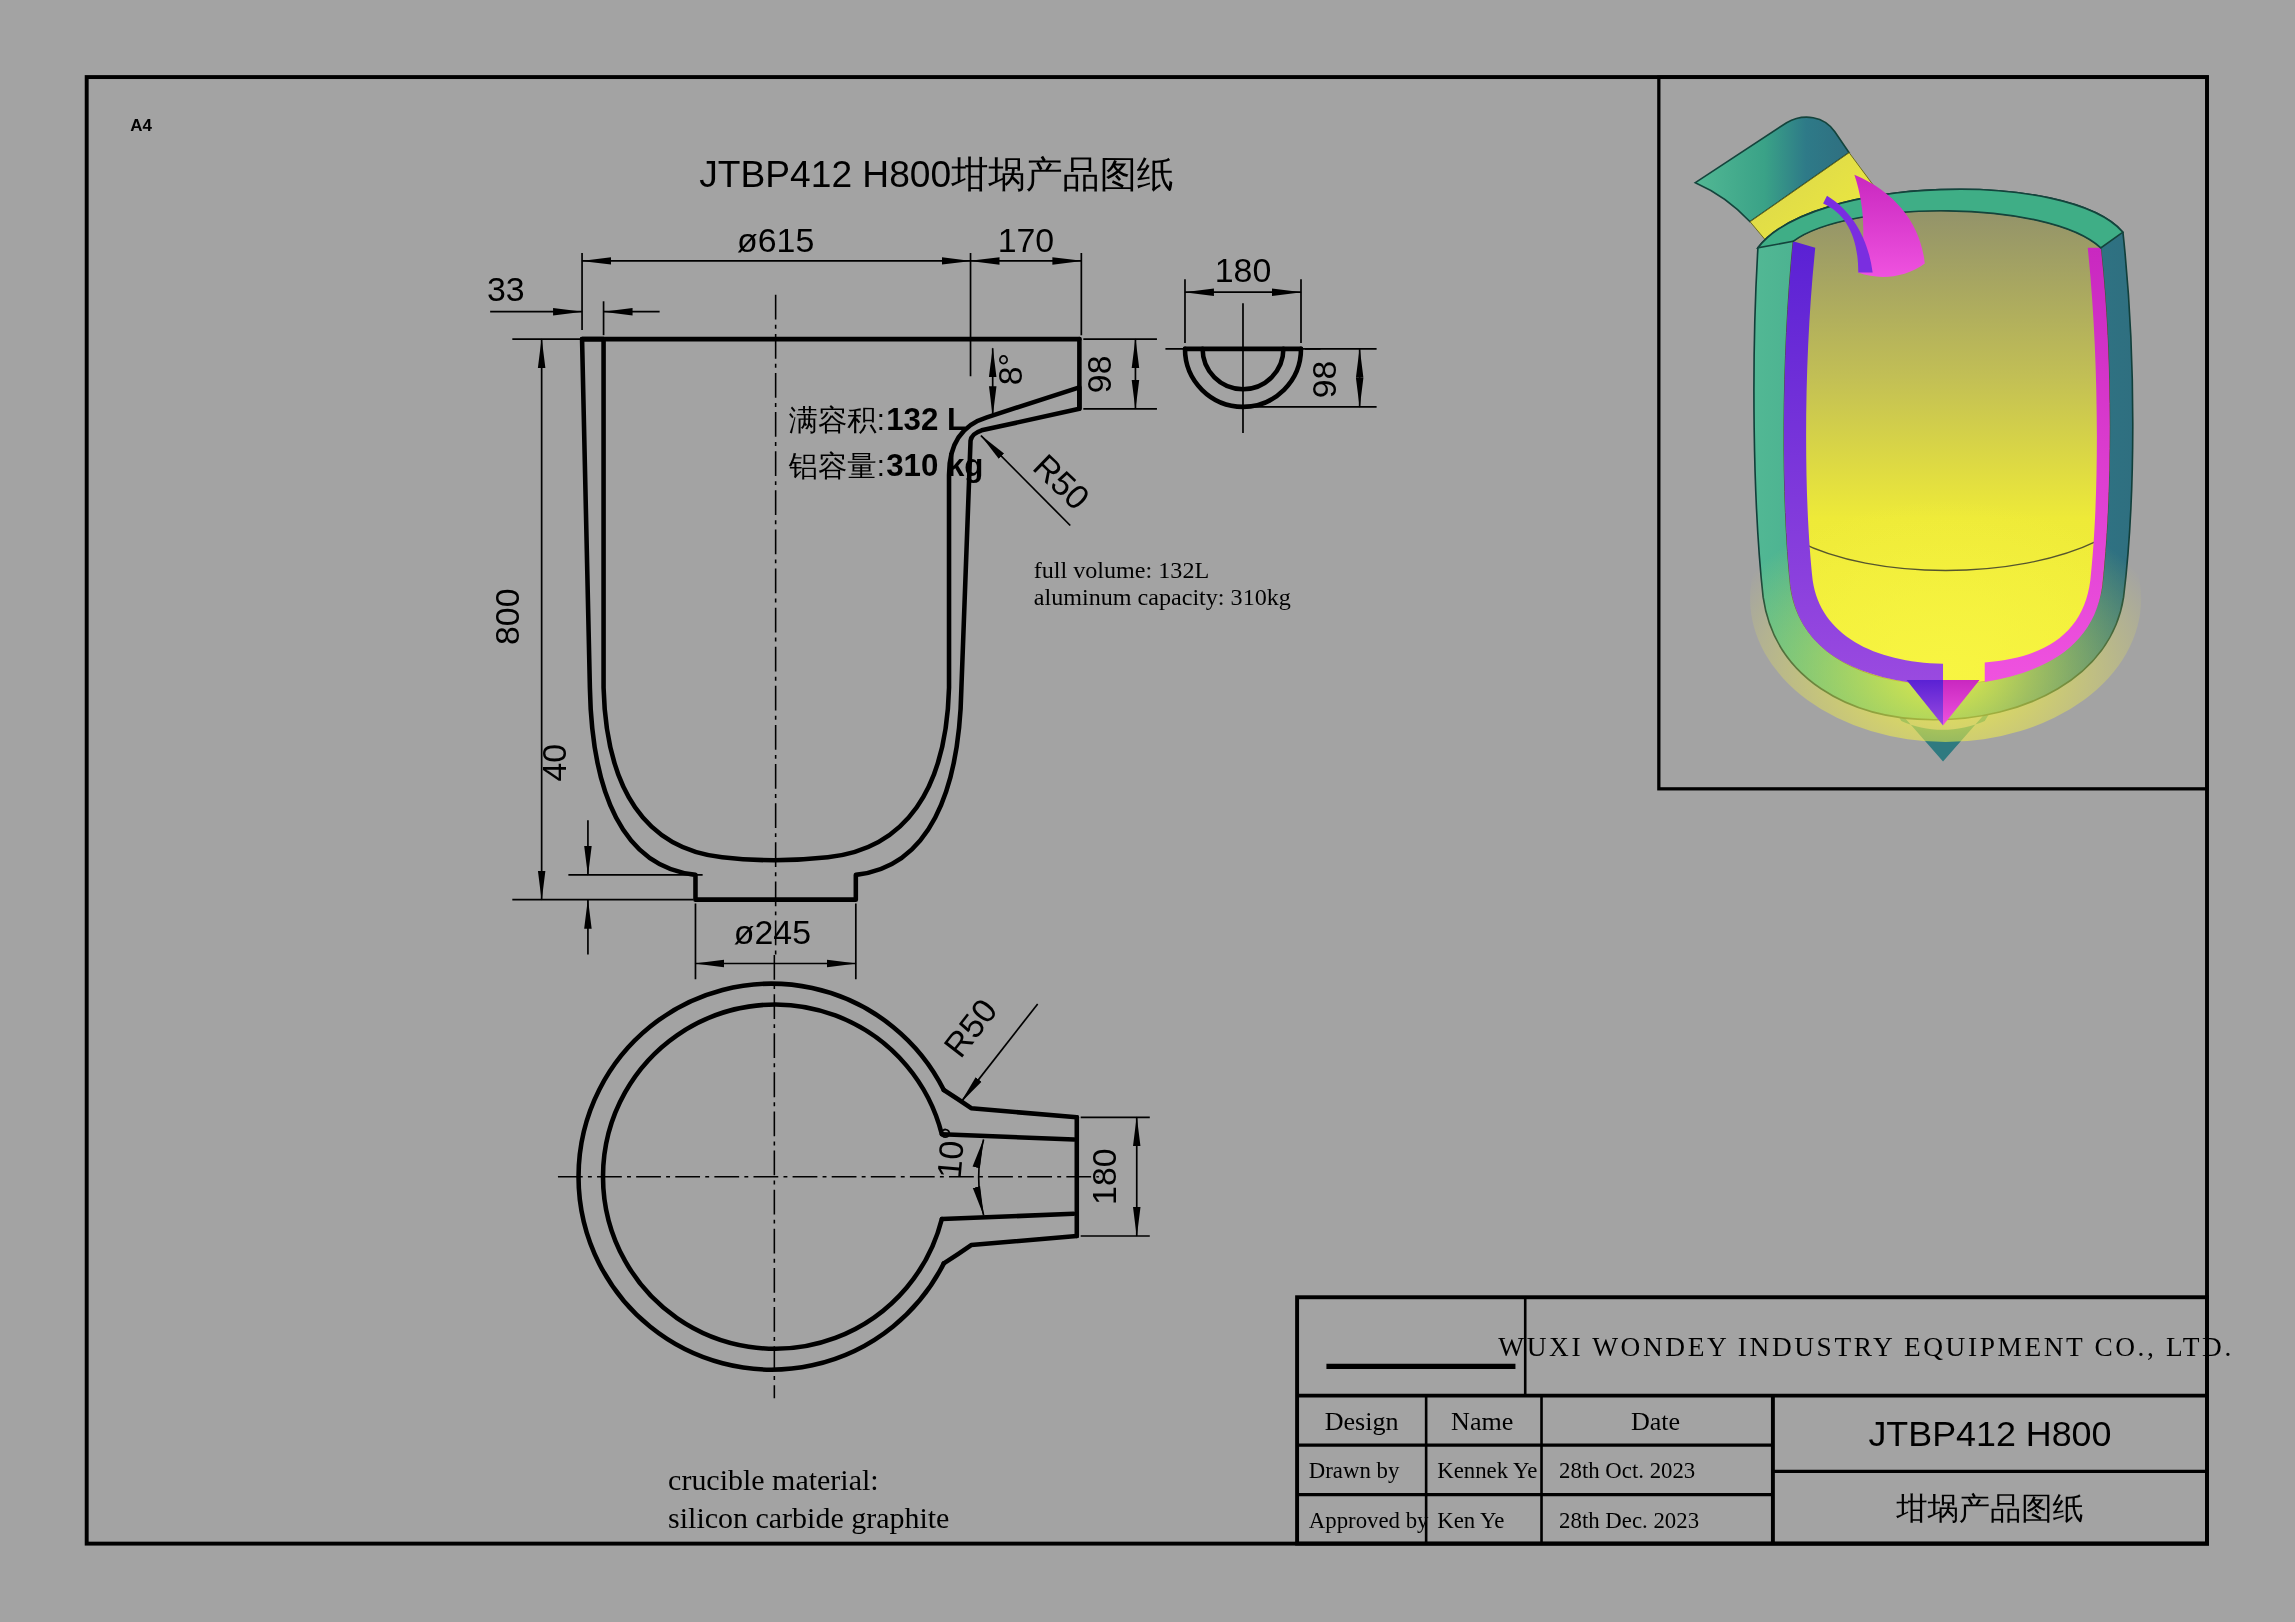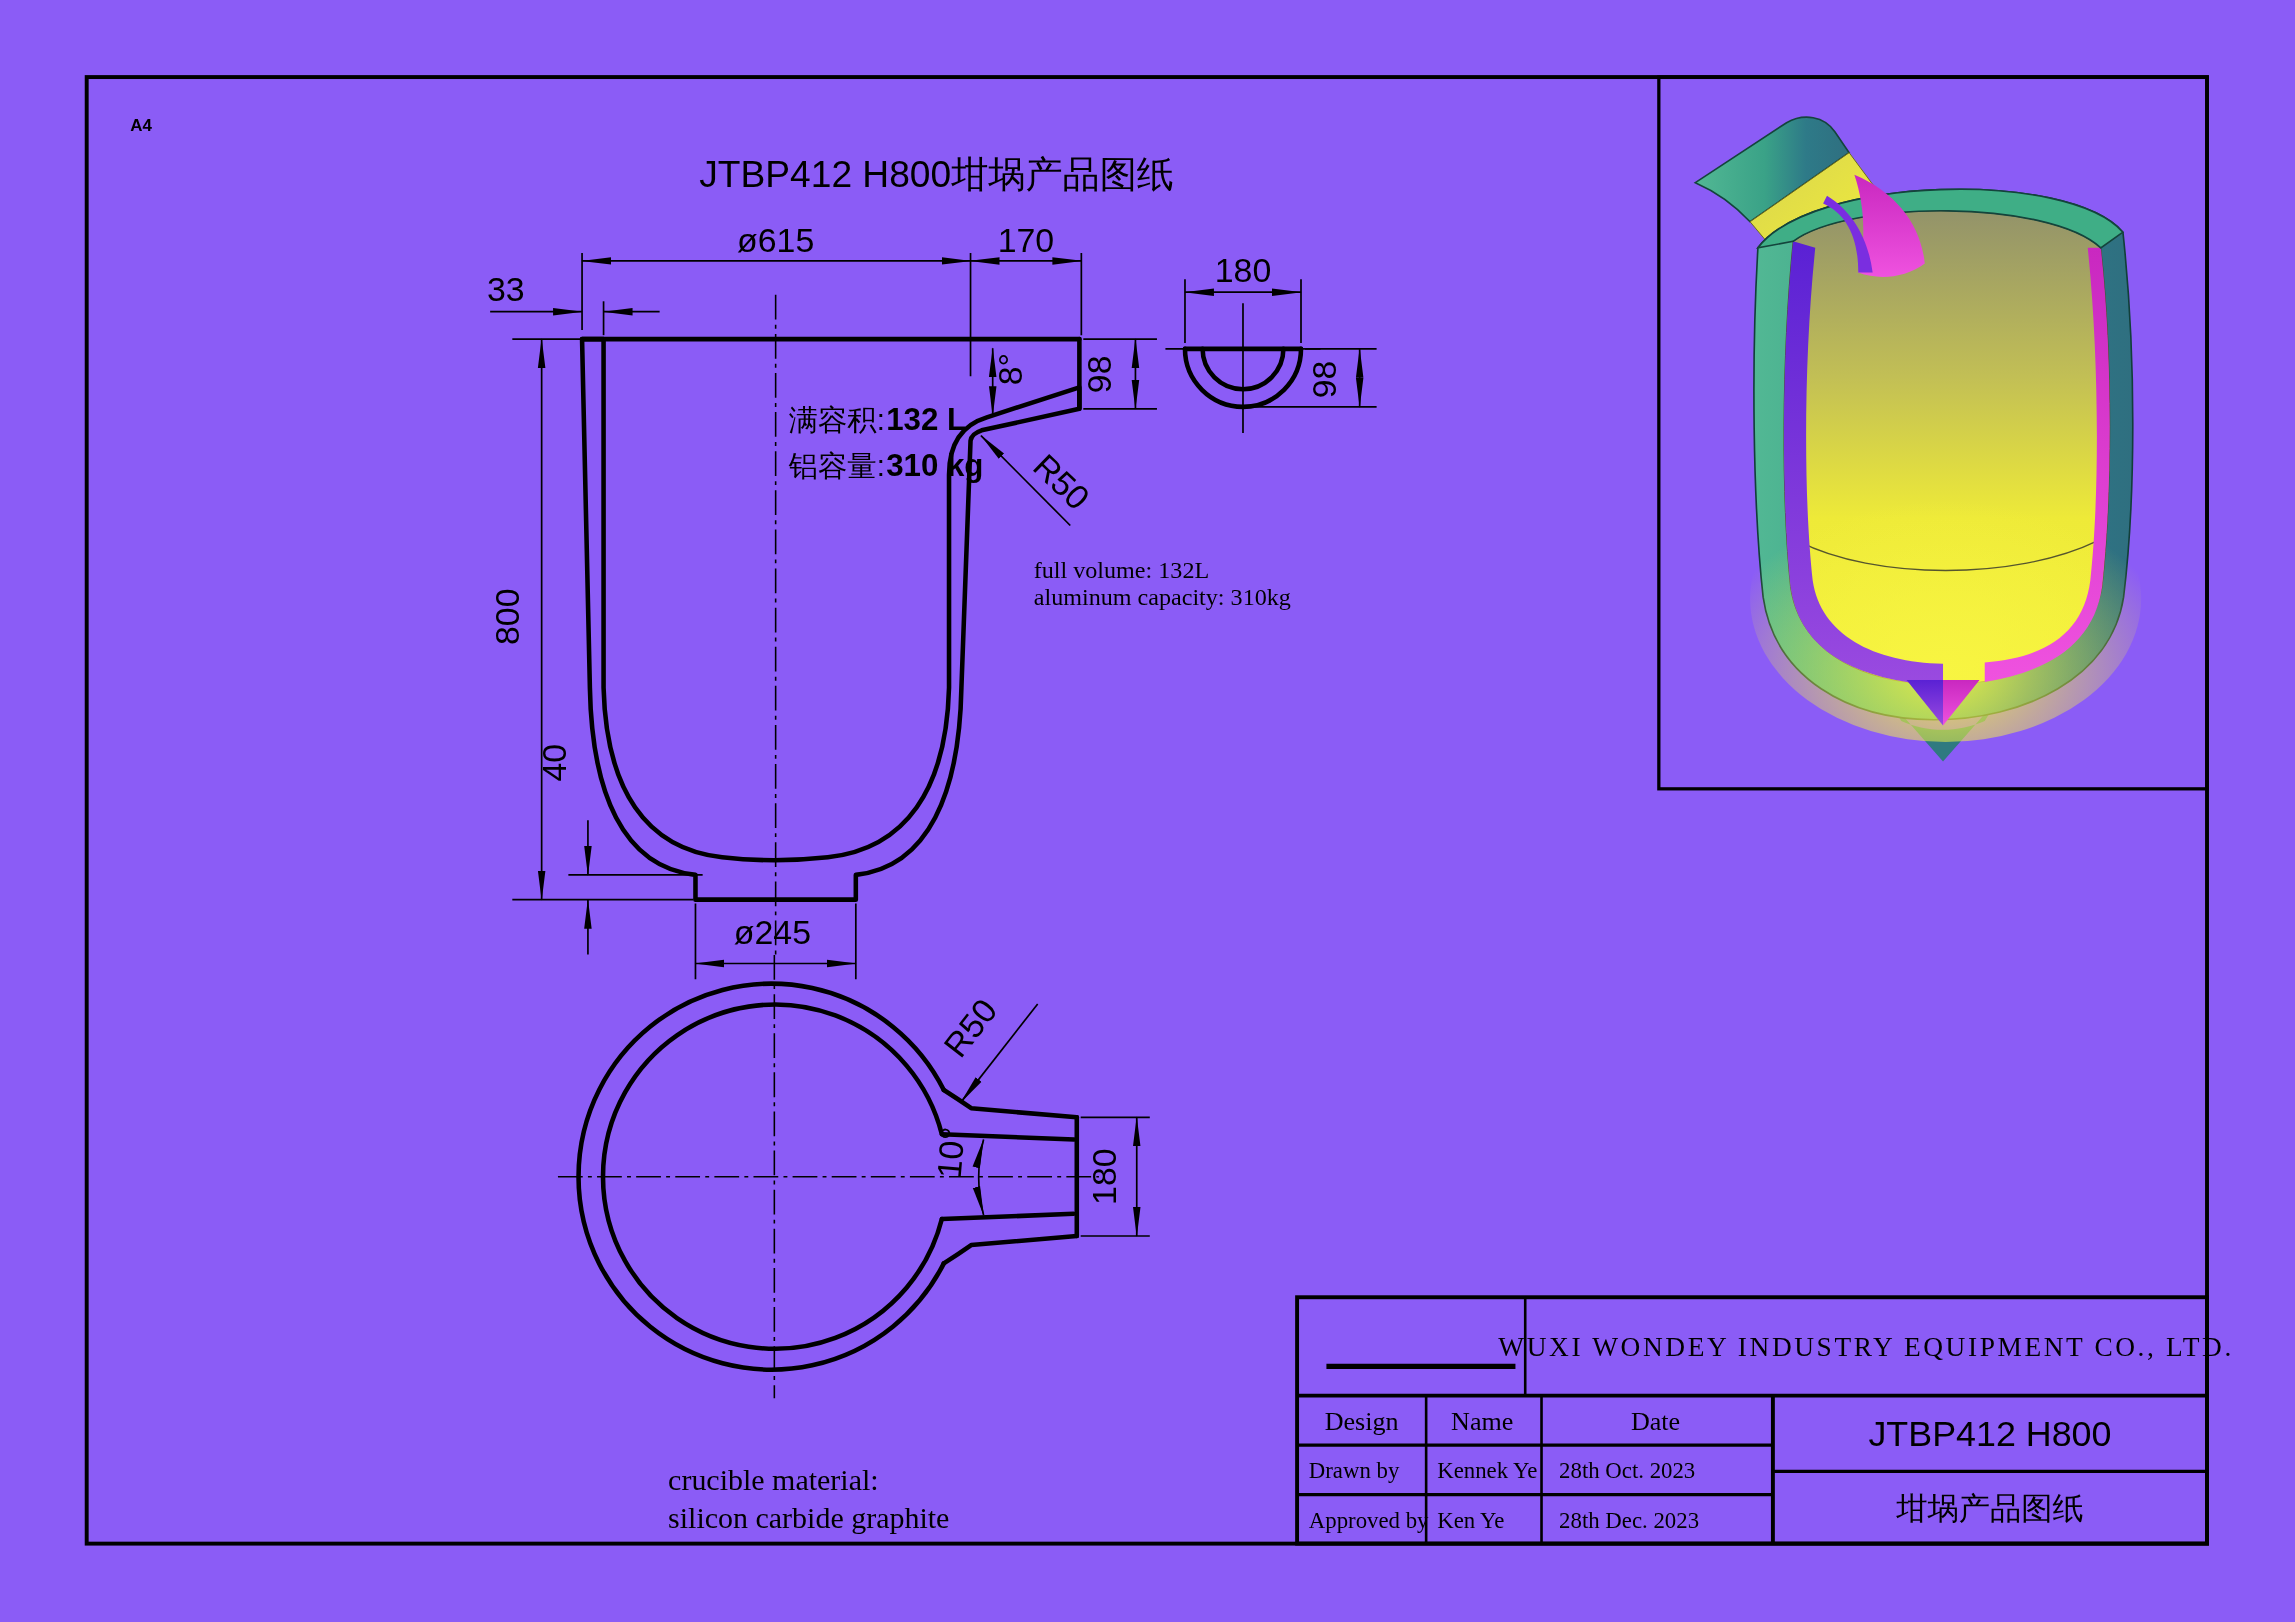--- a/index.html
+++ b/index.html
@@ -1,16 +1,16 @@
 <!DOCTYPE html>
 <html style="font-size:10.4px"><head>
 <meta charset="utf-8">
 <style>
   html,body{margin:0;padding:0;background:#ffffff;}
-  #page{position:relative;width:2295px;height:1622px;background:#8b5cf6;overflow:hidden;}
+  #page{position:relative;width:2295px;height:1622px;background:#a3a3a3;overflow:hidden;}
   svg{display:block}
   text{fill:#000;}
   .dim{font-family:"Liberation Sans",sans-serif;font-size:52px;letter-spacing:0px;}
   .ttl{font-family:"Liberation Sans",sans-serif;font-size:57px;}
   .cjk{font-family:"Liberation Sans",sans-serif;font-size:45px;}
   .cjkv{font-family:"Liberation Sans",sans-serif;font-size:48px;font-weight:bold;}
   .ser{font-family:"Liberation Serif",serif;font-size:37px;}
   .serL{font-family:"Liberation Serif",serif;font-size:46px;}
   .serC{font-family:"Liberation Serif",serif;font-size:42px;letter-spacing:4px;}
   .serH{font-family:"Liberation Serif",serif;font-size:40px;}

